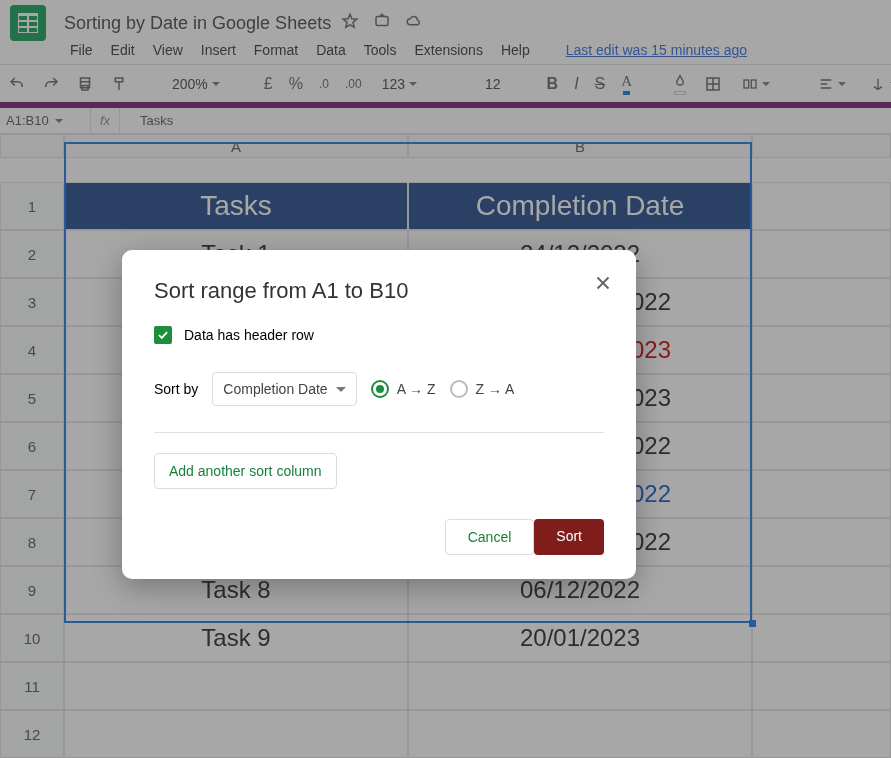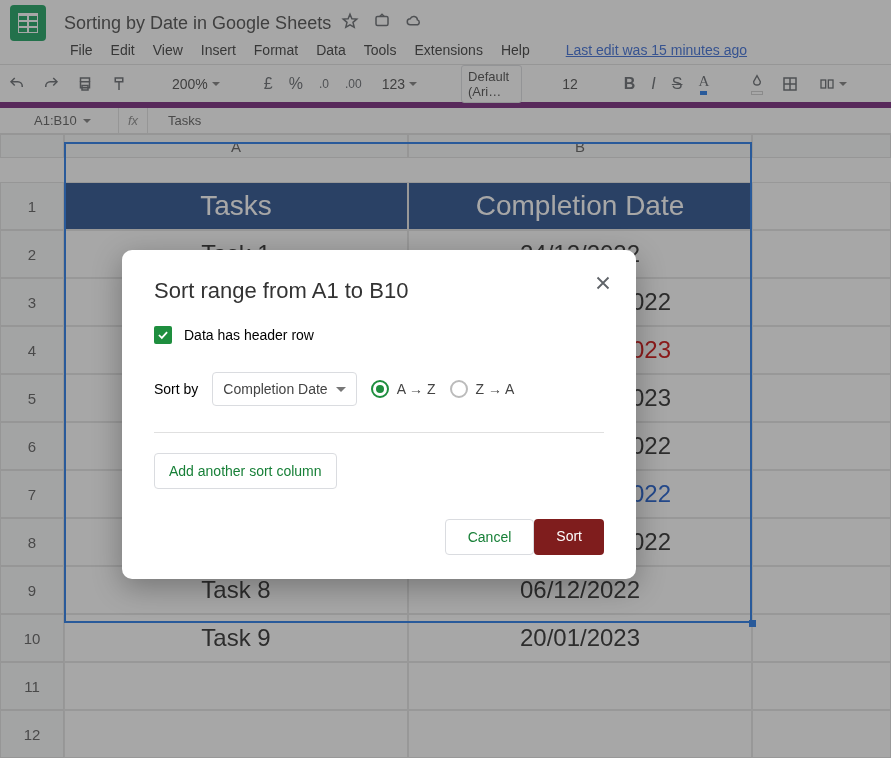--- a/index.html
+++ b/index.html
@@ -34,21 +34,21 @@
   .zoom-box{font-size:14px;color:#444;}
   .font-box{font-size:13px;color:#444;border:1px solid #dadce0;border-radius:3px;padding:3px 6px;display:flex;align-items:center;gap:6px;}
   .size-box{font-size:14px;color:#444;display:flex;gap:6px;align-items:center;}
   .color-btn{width:22px;height:22px;position:relative;}
   .color-btn .A{font-family:"Times New Roman",serif;font-size:15px;text-align:center;display:block;}
   .color-btn .bar{height:4px;background:#1a73e8;position:absolute;left:2px;right:2px;bottom:0;}
   .fill-btn .bar{background:#fff;border:1px solid #ccc;}
 
   
   .formula-row{display:flex;align-items:center;border-bottom:1px solid #e0e0e0;height:26px;font-size:13px;color:#555;}
-  .namebox{width:90px;padding-left:6px;display:flex;align-items:center;gap:6px;margin-left:28px;}
+  .namebox{width:90px;padding-left:6px;display:flex;align-items:center;gap:6px;}
   .namebox .caret{border-top:4px solid #777;border-left:4px solid transparent;border-right:4px solid transparent;}
   .fx{width:30px;text-align:center;color:#888;font-style:italic;border-left:1px solid #e0e0e0;border-right:1px solid #e0e0e0;height:100%;display:flex;align-items:center;justify-content:center;}
   .formula-val{padding-left:20px;}
 
   
   .grid{display:grid;grid-template-columns:64px 344px 344px 1fr;grid-auto-rows:48px;font-size:24px;color:#222;}
   .hdr{background:#f8f9fa;border:1px solid #e0e0e0;display:flex;align-items:center;justify-content:center;font-size:15px;color:#555;height:24px;}
   .corner{height:24px;background:#f8f9fa;border:1px solid #e0e0e0;}
   .row-hdr{background:#f8f9fa;border:1px solid #e0e0e0;display:flex;align-items:center;justify-content:center;font-size:15px;color:#555;}
   .cell{border:1px solid #e3e3e3;display:flex;align-items:center;justify-content:center;}
@@ -161,24 +161,20 @@
       <span>.0</span>
     </div>
   <div class="tb-btn" style="font-size:12px;">
       <span>.00</span>
     </div>
   <div class="tb-dropdown">
       <span>123</span>
       <span class="caret"></span>
     </div>
   <div class="tb-divider"></div>
-  <div class="font-box">
-      <span>Default (Ari…</span>
-      <span class="caret"></span>
-    </div>
   <div class="tb-divider"></div>
   <div class="size-box">
       <span>12</span>
       <span class="caret"></span>
     </div>
   <div class="tb-divider"></div>
   <div class="tb-btn">
       <b>B</b>
     </div>
   <div class="tb-btn">

